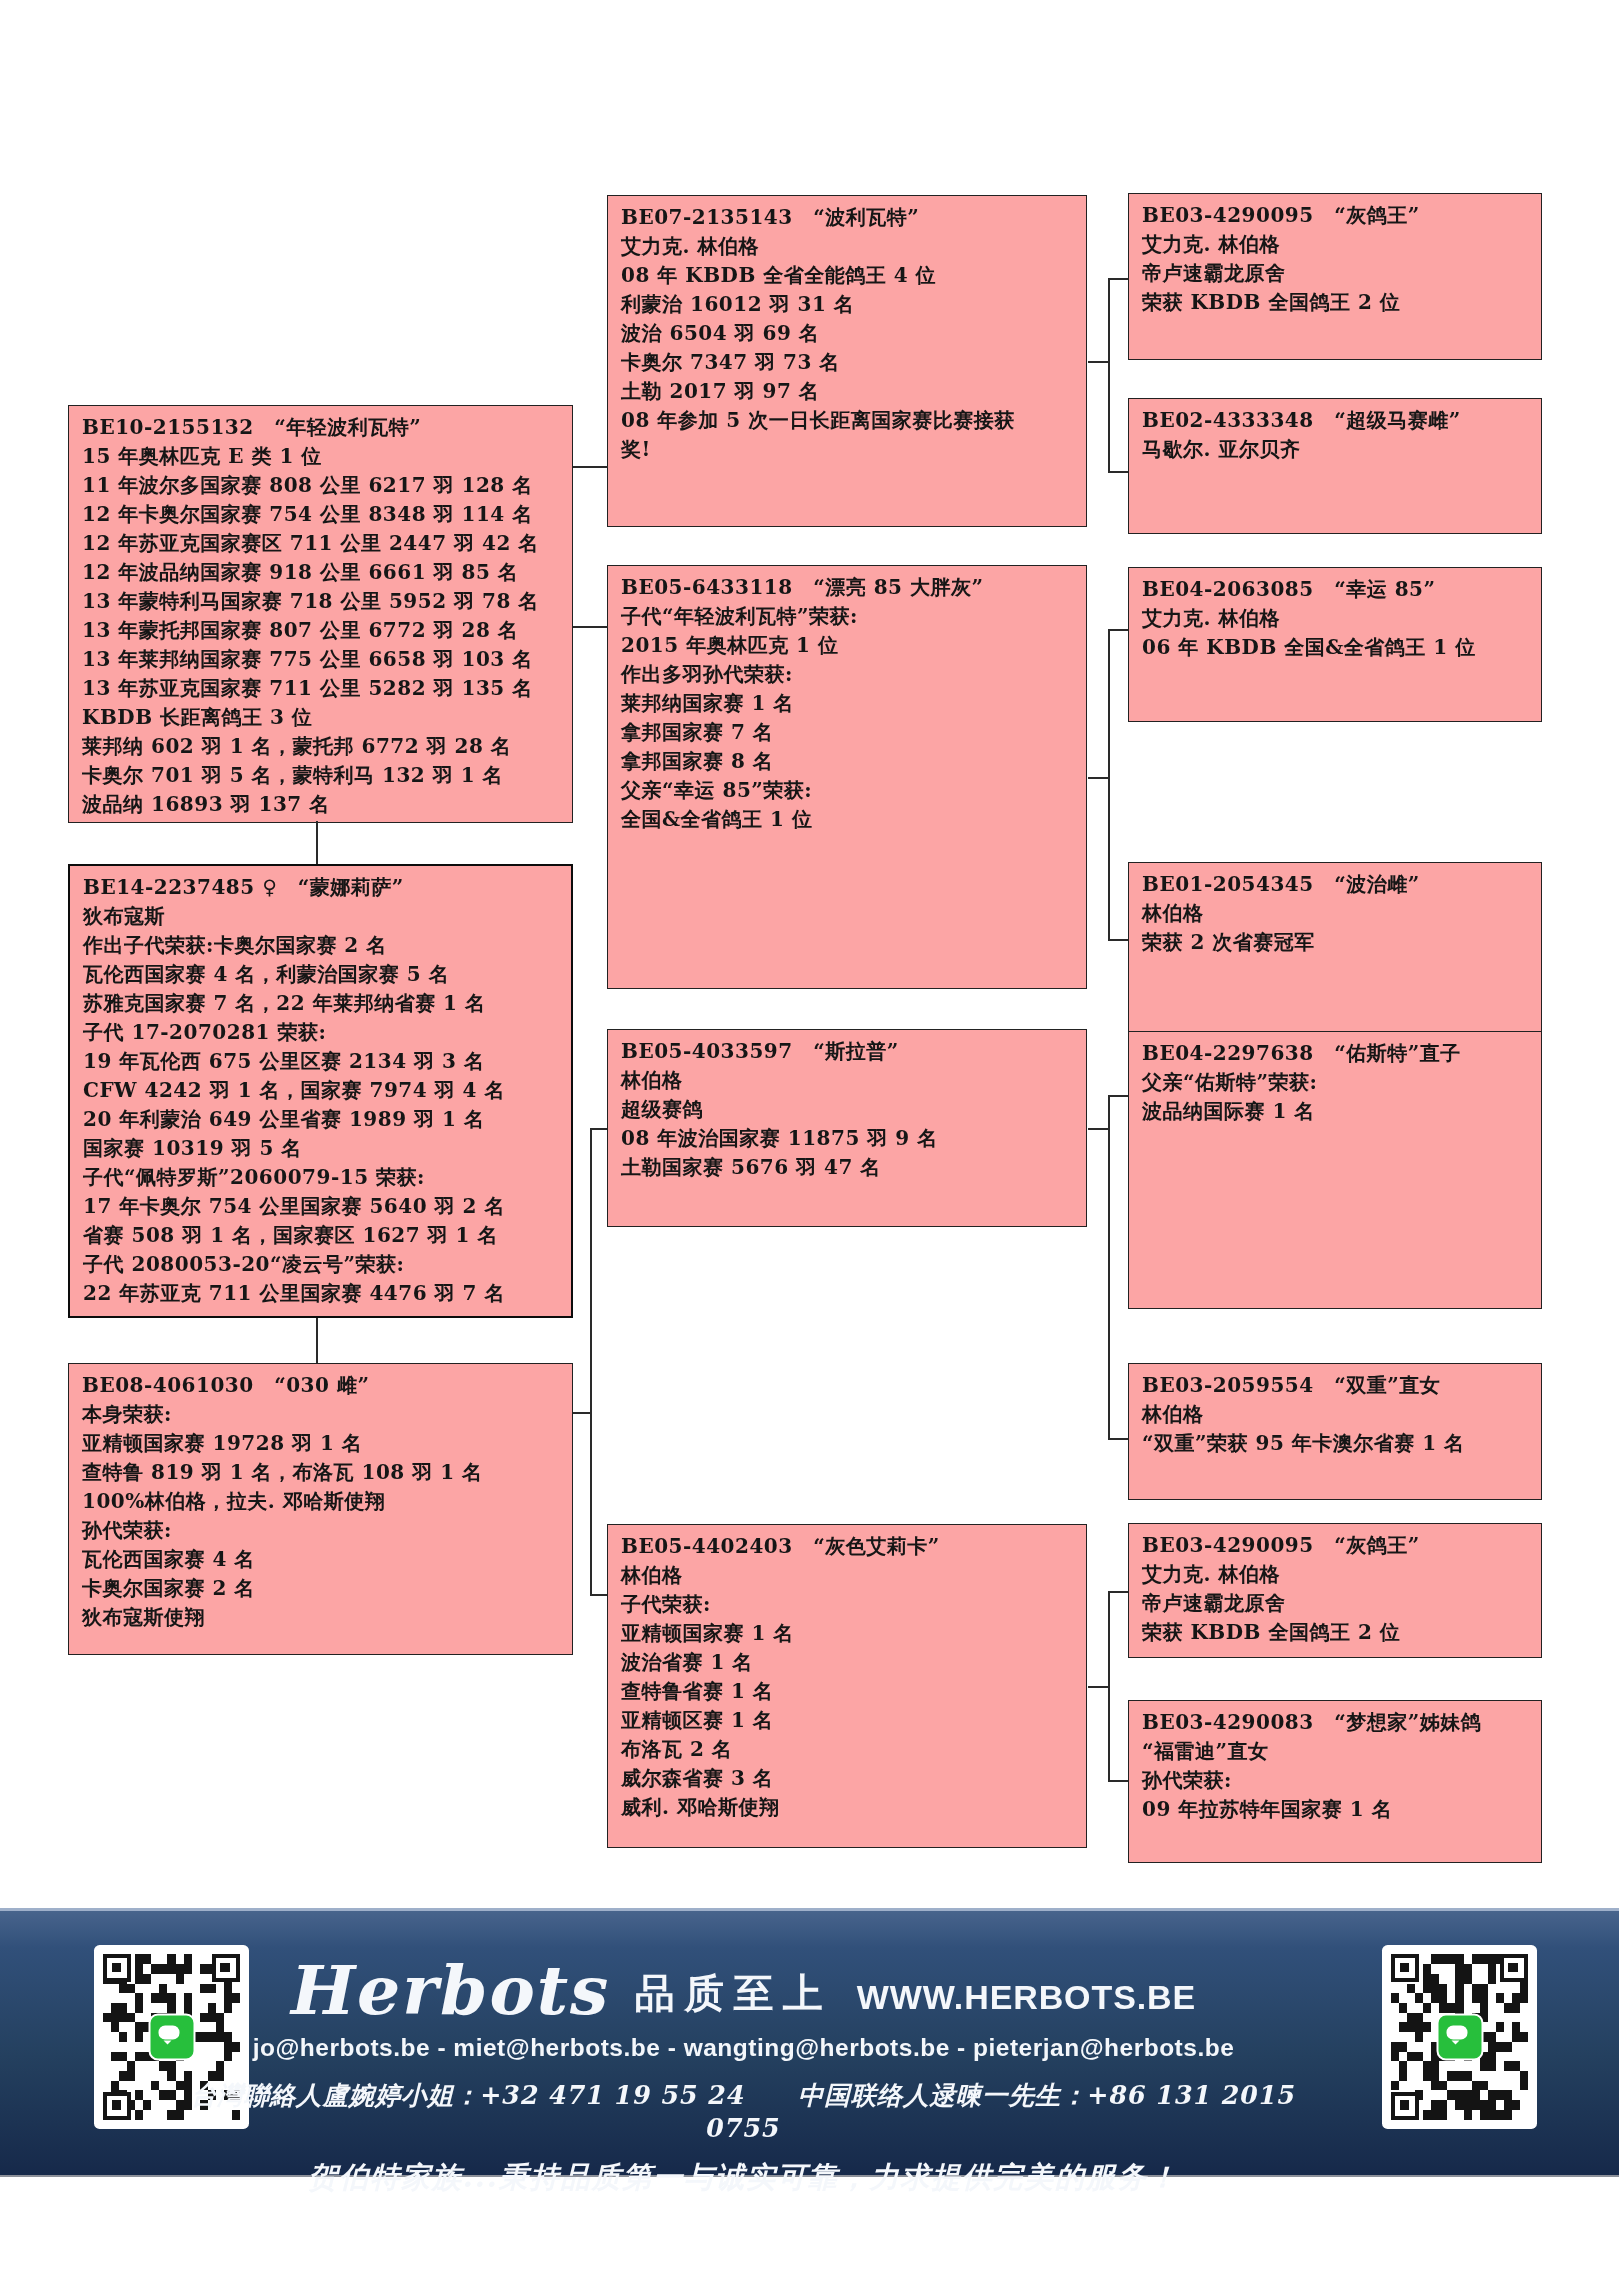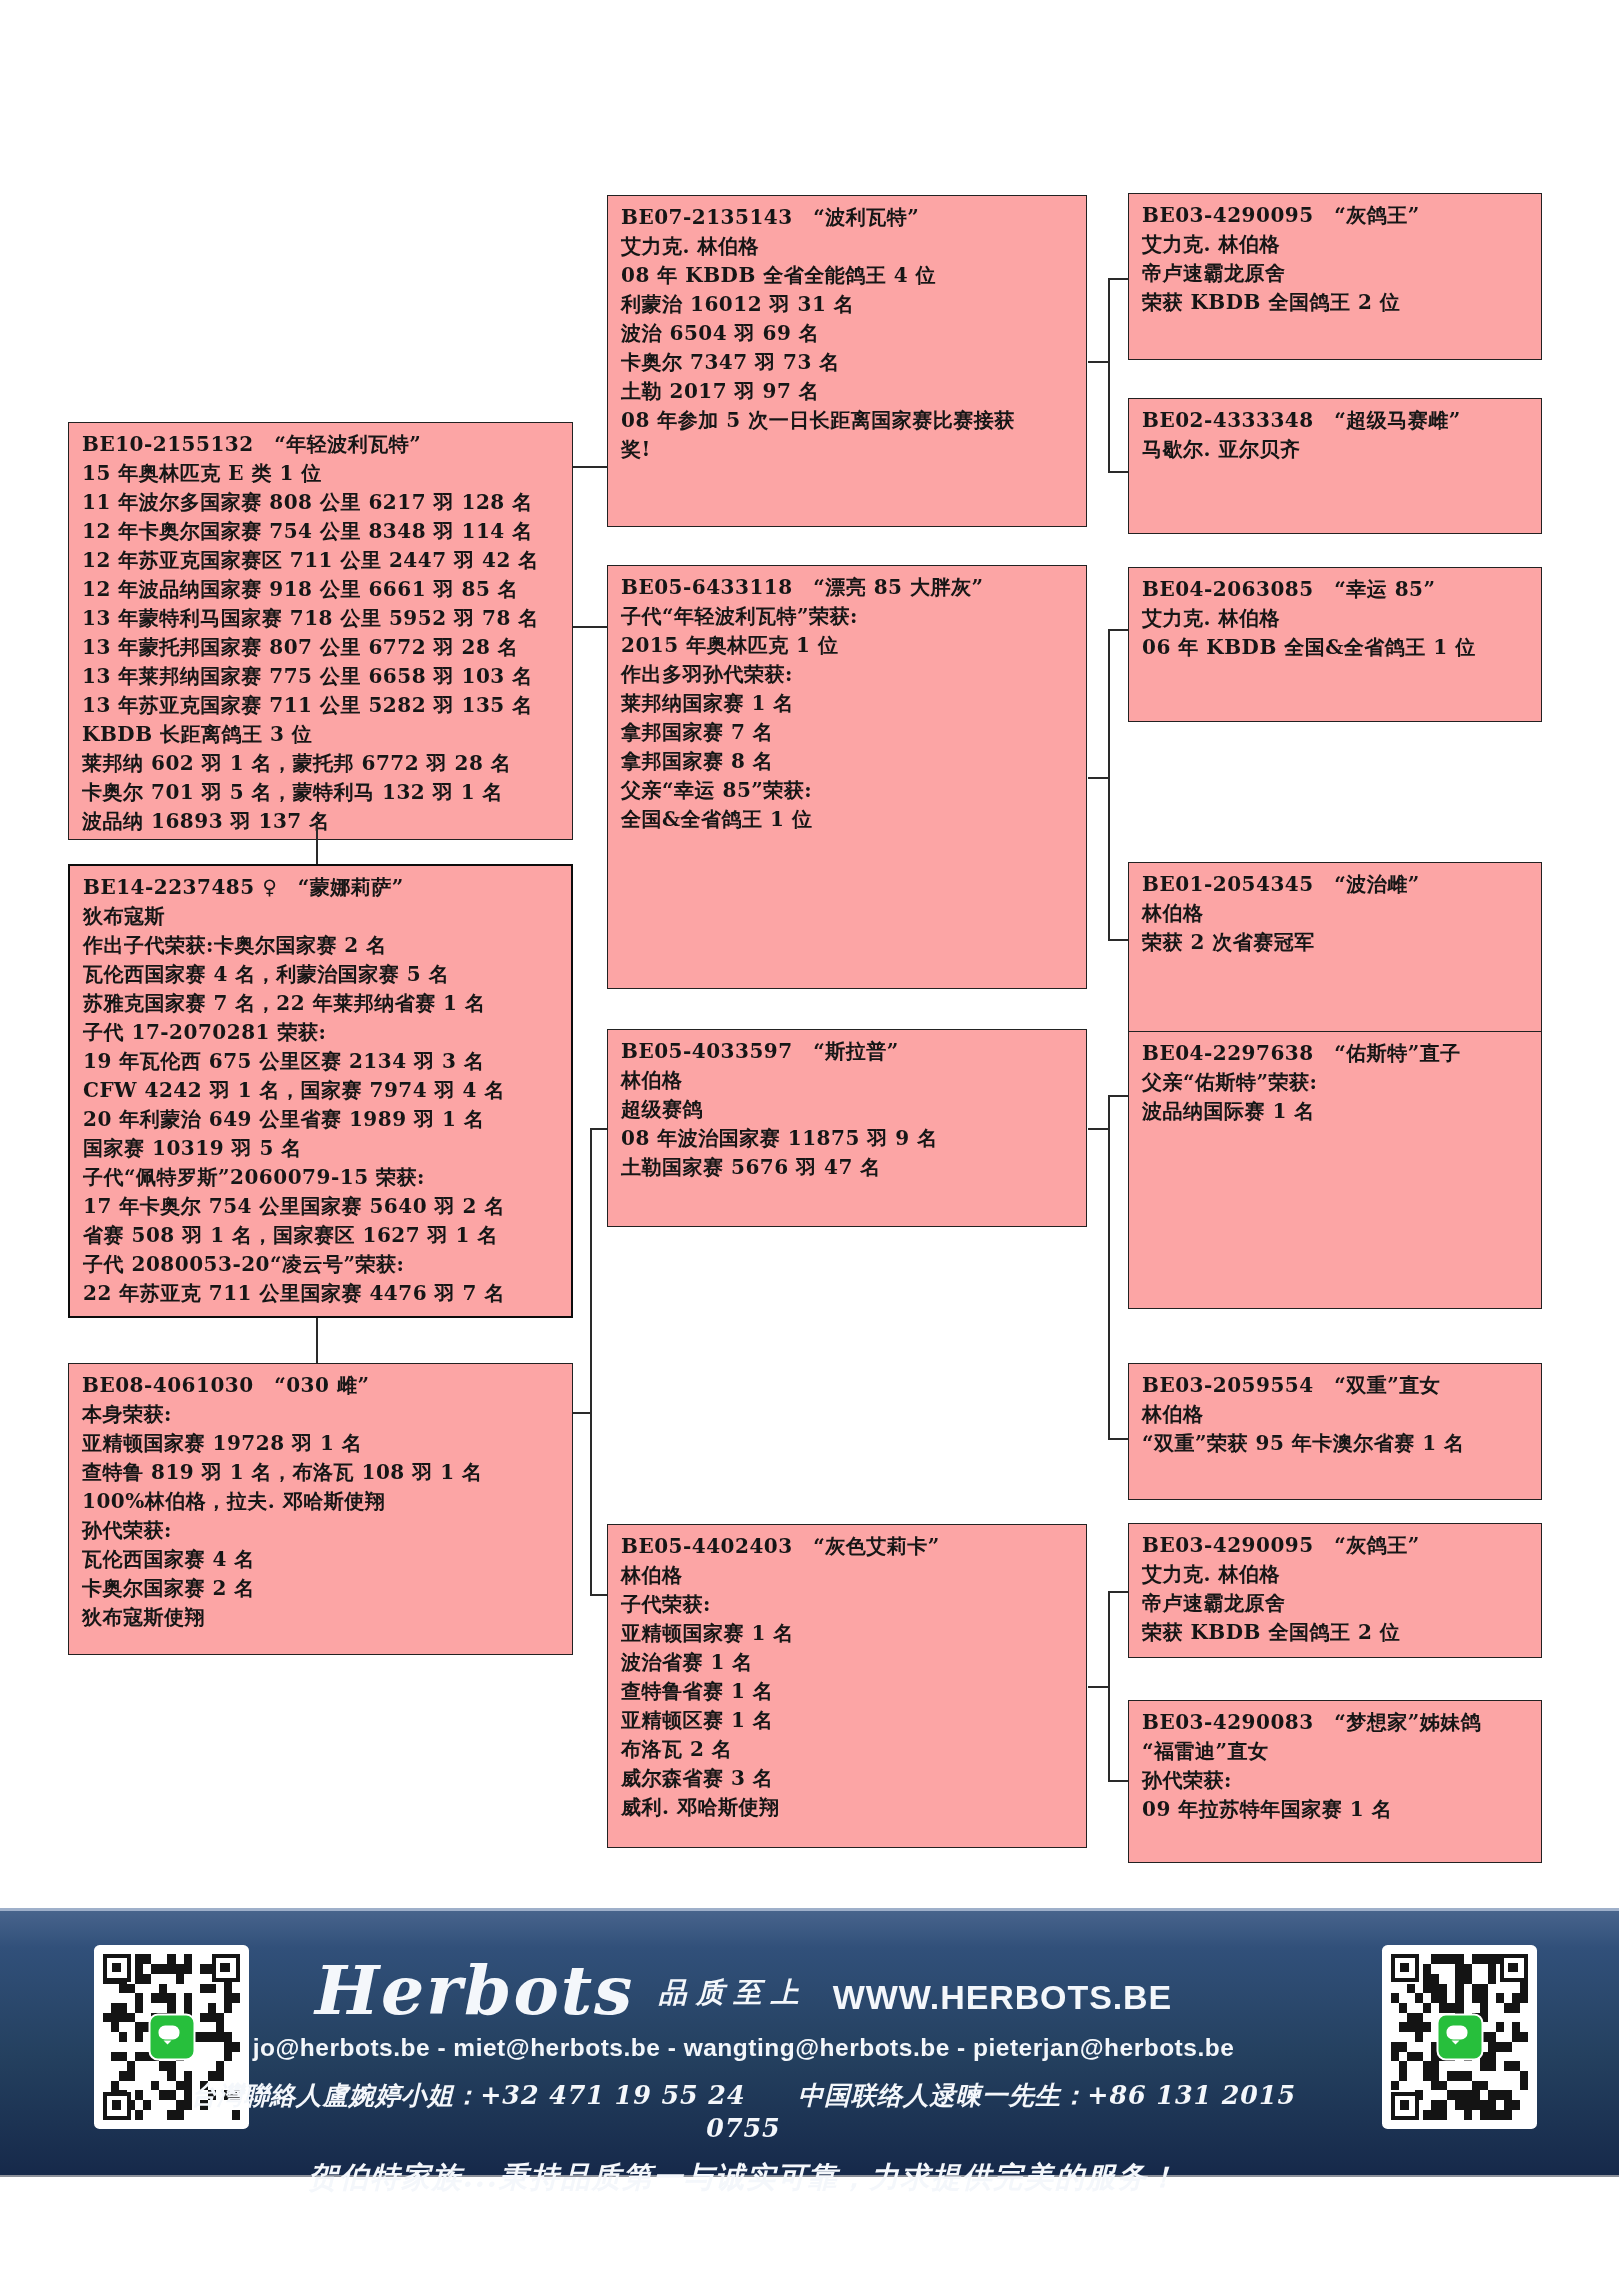--- a/index.html
+++ b/index.html
@@ -14,21 +14,21 @@
   
   .cl{position:absolute;background:#2a2a2a;}
   
   .footer{position:absolute;left:0;top:1908px;width:1620px;height:269px;
           background:linear-gradient(180deg,#48648c 0%,#31507a 14%,#24405f 55%,#16294a 100%);
           border-top:3.8px solid #9fb0ca;border-bottom:2.8px solid #8c9099;box-sizing:border-box;}
   .fcontent{position:absolute;left:188px;top:0;width:1111px;height:100%;text-align:center;color:#f4f7fb;margin-top:20px;}
   .brandrow{display:flex;justify-content:center;align-items:flex-end;gap:24.5px;margin-top:26px;}
   .brand-script{font-family:"DejaVu Serif",serif;font-style:italic;font-weight:bold;
           font-size:68px;line-height:66px;letter-spacing:1.9px;}
-  .brand-cn{font-size:28px;line-height:53px;font-weight:bold;letter-spacing:9.4px;padding-bottom:3.8px;font-style:italic;}
+  .brand-cn{font-size:40px;line-height:53px;font-weight:bold;letter-spacing:9.4px;padding-bottom:3.8px;}
   .brand-url{font-family:"Liberation Sans","DejaVu Sans",sans-serif;font-weight:bold;
           font-size:34px;line-height:43px;letter-spacing:0.9px;padding-bottom:3.8px;}
   .fmail{font-family:"Liberation Sans","DejaVu Sans",sans-serif;font-weight:bold;
           font-size:24.5px;margin-top:11.3px;letter-spacing:0.5px;}
   .fcontact{font-size:25.4px;font-style:italic;font-weight:bold;margin-top:17px;letter-spacing:0.9px;}
   .fslogan{font-size:29px;font-style:italic;font-weight:bold;margin-top:15px;letter-spacing:1.9px;}
   
   .qrbox{position:absolute;width:155px;height:184px;background:#ffffff;border-radius:5.6px;
          padding:9.4px;box-sizing:border-box;}
   .qrinner{position:relative;width:100%;height:100%;background:#fff;}
@@ -44,21 +44,21 @@
   .badge::after{content:"";position:absolute;left:8.5px;top:10.4px;width:21px;height:14px;
          background:#ffffff;border-radius:6.6px;}
   .badge::before{content:"";position:absolute;left:13px;top:24.5px;width:0;height:0;
          border:4.7px solid transparent;border-top-color:#ffffff;}
 </style>
 </head>
 <body>
 
 <div class="page">
 
-  <div class="pbox" style="left:68px;top:422px;width:505px;height:418px;">
+  <div class="pbox" style="left:68px;top:405px;width:505px;height:418px;">
       <div class="line">BE10-2155132　“年轻波利瓦特”</div>
       <div class="line">15 年奥林匹克 E 类 1 位</div>
       <div class="line">11 年波尔多国家赛 808 公里 6217 羽 128 名</div>
       <div class="line">12 年卡奥尔国家赛 754 公里 8348 羽 114 名</div>
       <div class="line">12 年苏亚克国家赛区 711 公里 2447 羽 42 名</div>
       <div class="line">12 年波品纳国家赛 918 公里 6661 羽 85 名</div>
       <div class="line">13 年蒙特利马国家赛 718 公里 5952 羽 78 名</div>
       <div class="line">13 年蒙托邦国家赛 807 公里 6772 羽 28 名</div>
       <div class="line">13 年莱邦纳国家赛 775 公里 6658 羽 103 名</div>
       <div class="line">13 年苏亚克国家赛 711 公里 5282 羽 135 名</div>

